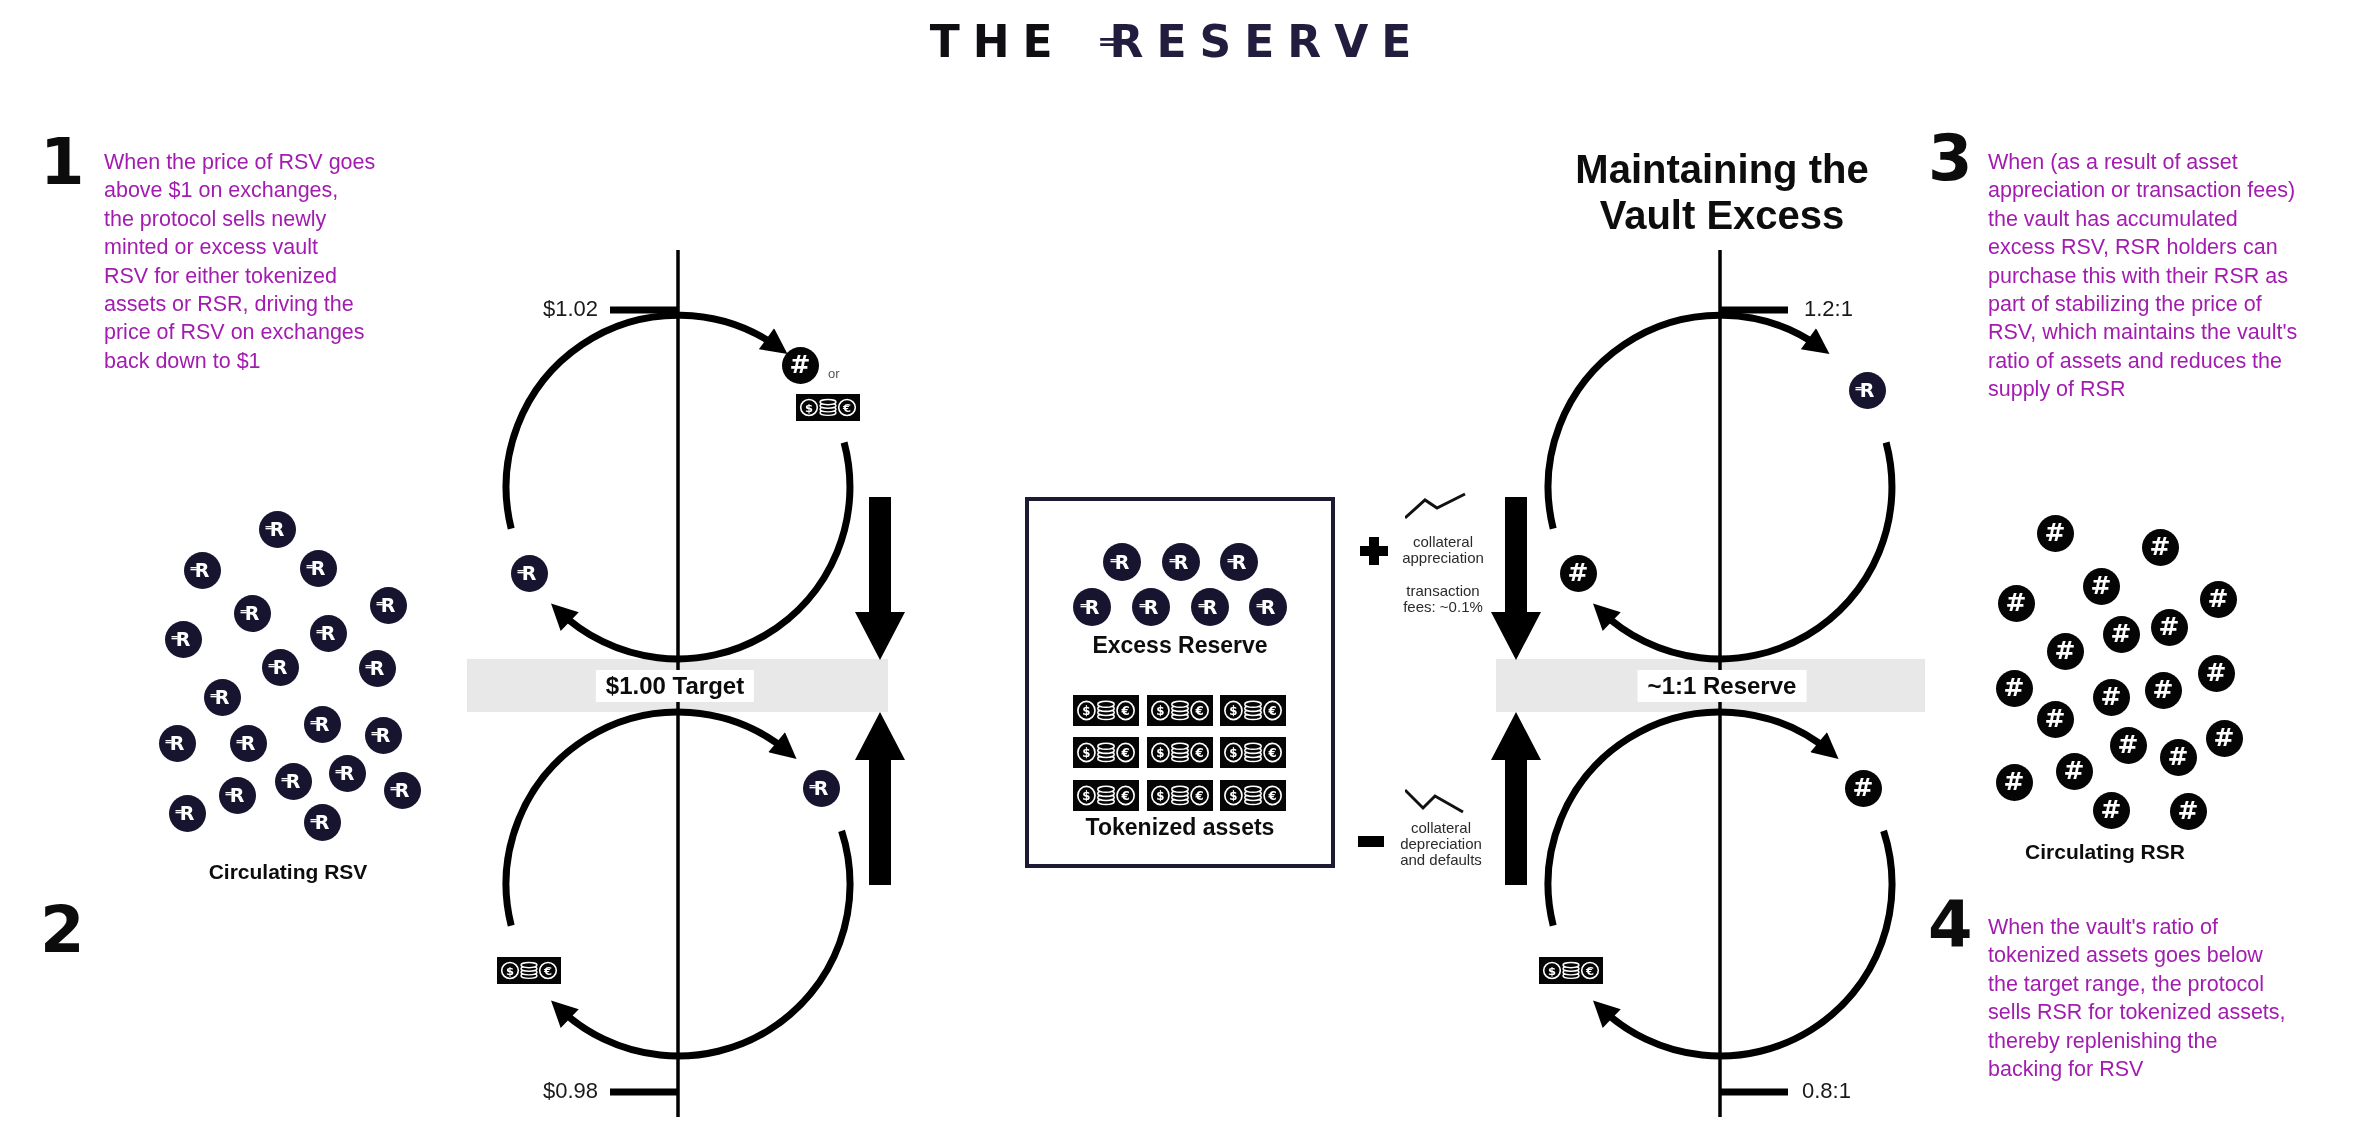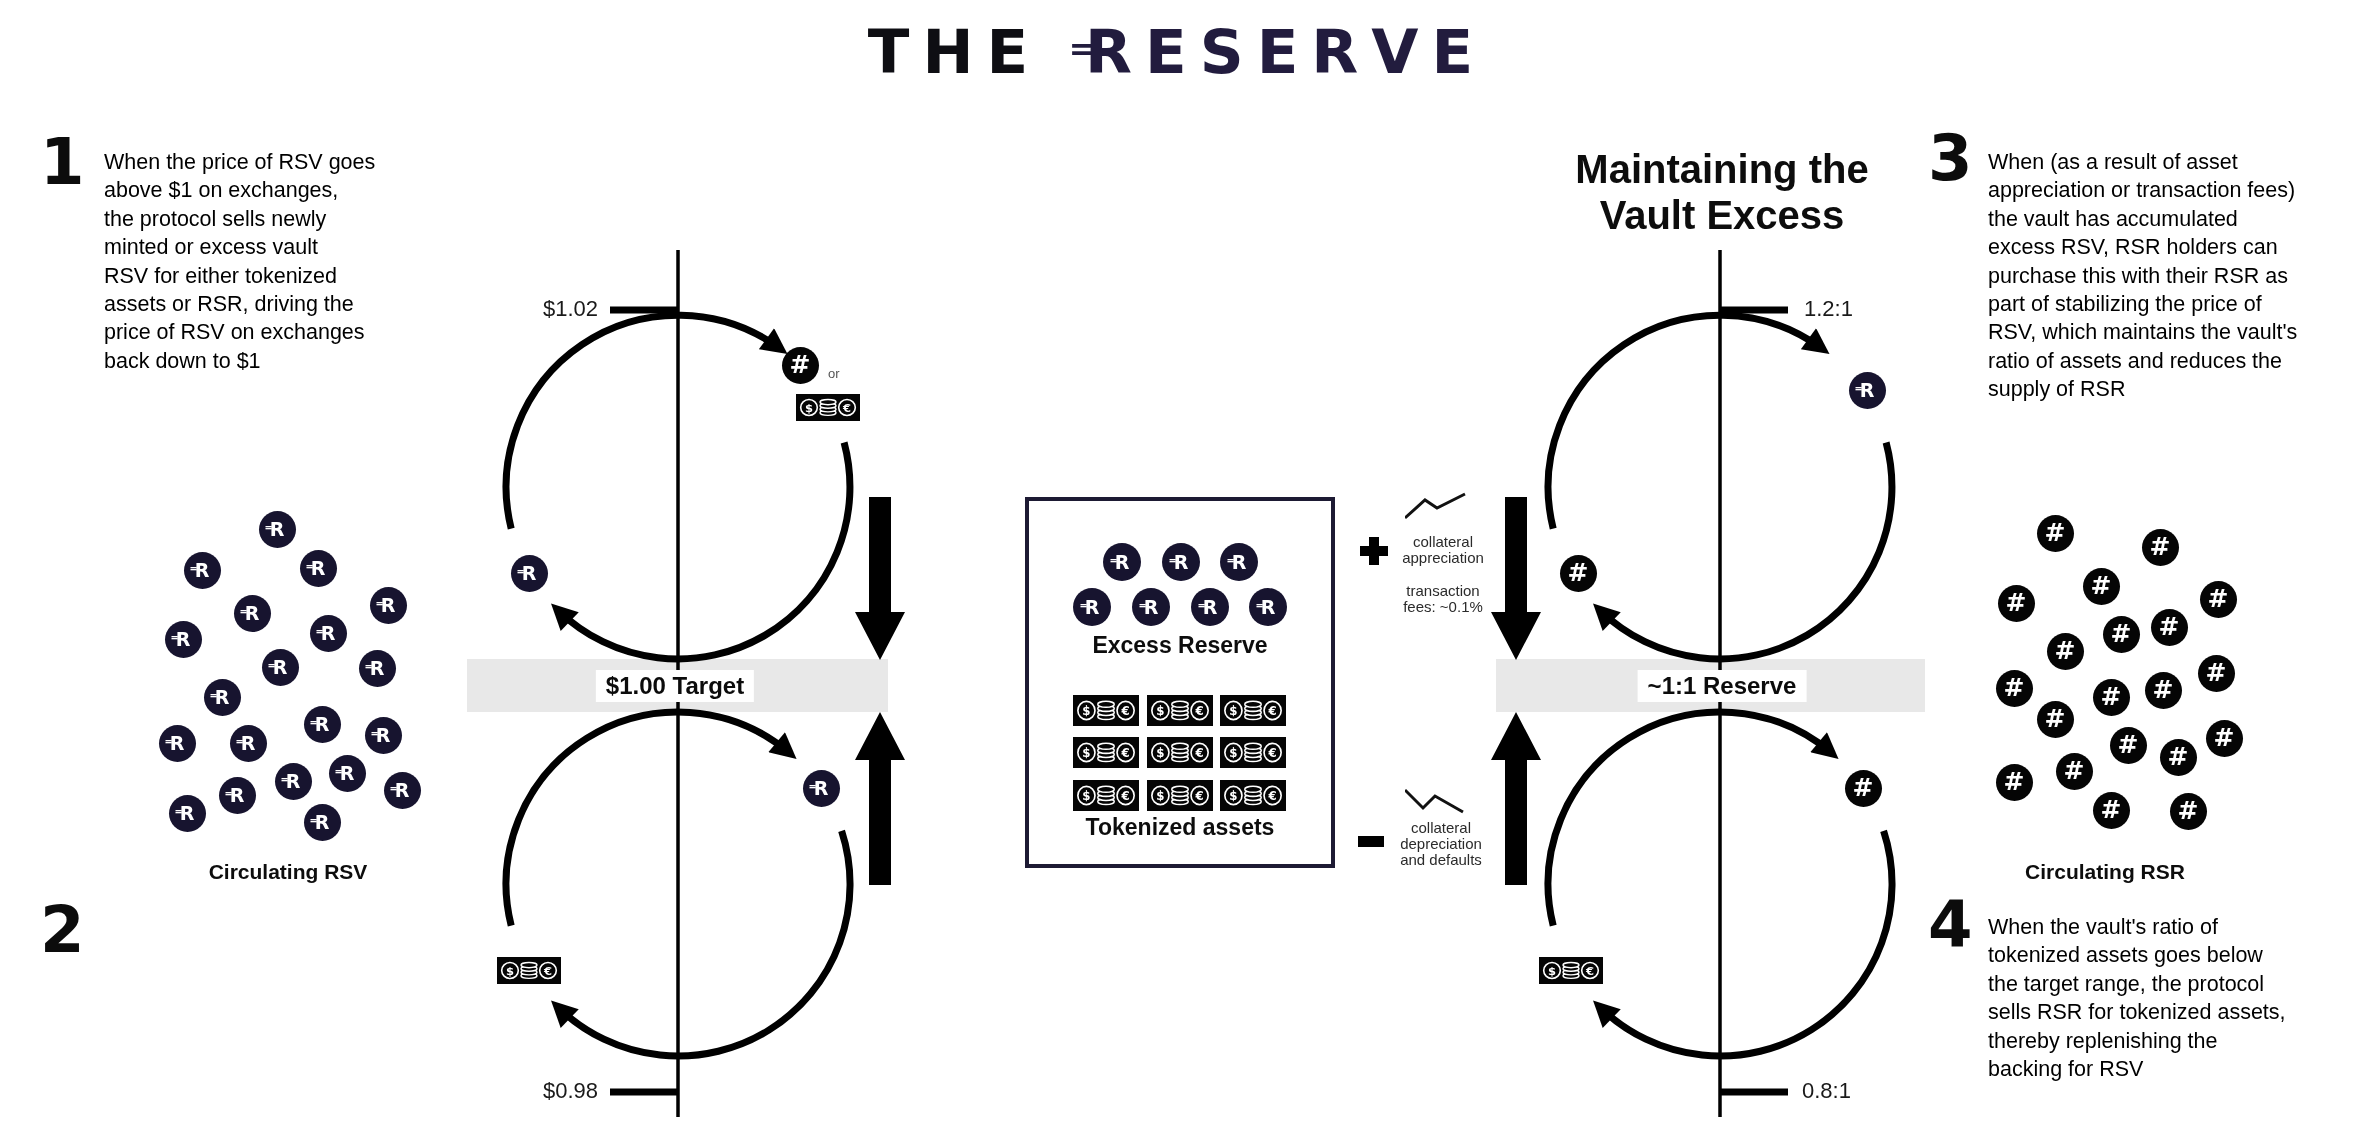--- a/index.html
+++ b/index.html
@@ -1,30 +1,30 @@
 <!DOCTYPE html>
 <html><head>
 <meta charset="utf-8">
 <style>
   html,body{margin:0;padding:0;background:#fff;}
   #stage{position:relative;width:2354px;height:1147px;background:#fff;overflow:hidden;
          font-family:"Liberation Sans",sans-serif;color:#161616;}
 
   
   .title{position:absolute;left:0;top:16px;width:100%;display:flex;justify-content:center;gap:44px;
-         font-family:"DejaVu Sans",sans-serif;font-weight:800;font-size:61px;letter-spacing:13px;
+         font-family:"DejaVu Sans",sans-serif;font-weight:800;font-size:44px;letter-spacing:13px;
          color:#0e0e13;margin:0;}
   .title .rword{color:#221c3e;}
   .rg{position:relative;font-weight:inherit;line-height:1;display:inline-block;}
   .rg::before{content:"=";position:absolute;left:-0.52em;top:47%;transform:translateY(-50%);
               font-size:0.52em;font-weight:900;letter-spacing:0;}
 
   
   .stepnum{position:absolute;font-family:"DejaVu Sans",sans-serif;font-weight:800;font-size:64px;color:#0c0c0c;line-height:1;}
-  .steptext{position:absolute;font-size:21.5px;line-height:28.4px;white-space:pre-line;color:#000000;}
+  .steptext{position:absolute;font-size:21.5px;line-height:28.4px;white-space:pre-line;color:#a21caf;}
 
   
   .diagram-heading{position:absolute;width:400px;text-align:center;font-weight:700;font-size:40px;
                    line-height:46px;white-space:pre-line;color:#0d0d0d;}
   .vault-heading{position:absolute;text-align:center;font-weight:700;font-size:33px;color:#0d0d0d;}
 
   
   .band{position:absolute;height:53px;top:659px;background:#e8e8e8;}
   .target-chip{position:absolute;top:670px;transform:translateX(-50%);background:#fff;
                font-weight:700;font-size:24px;padding:2px 10px;white-space:nowrap;color:#0b0b0b;}
@@ -186,21 +186,21 @@
 fees: ~0.1%</div>
   <div class="minus"></div>
   <svg class="zig" style="left:1405px;top:786px;" viewBox="0 0 64 30">
     <polyline points="0,4 18,22 30,10 58,26"></polyline>
   </svg>
   <div class="flow-note" style="left:1386px;top:820px;">collateral
 depreciation
 and defaults</div>
 
   <div class="cluster-label" style="left:138px;top:860px;">Circulating RSV</div>
-  <div class="cluster-label" style="left:1955px;top:860px;">Circulating RSR</div>
+  <div class="cluster-label" style="left:1955px;top:840px;">Circulating RSR</div>
 
 <div class="token t-rsr" style="left: 781.5px; top: 346.5px;">#</div>
     <div class="token t-chip" style="left: 796px; top: 393.5px;">
       <svg viewBox="0 0 64 28" width="100%" height="100%" preserveAspectRatio="none">
         <use href="#coinchip"></use>
       </svg>
     </div>
     <div class="token t-rsv" style="left: 510.5px; top: 554.5px;">
       <span class="rg">R</span>
     </div>

